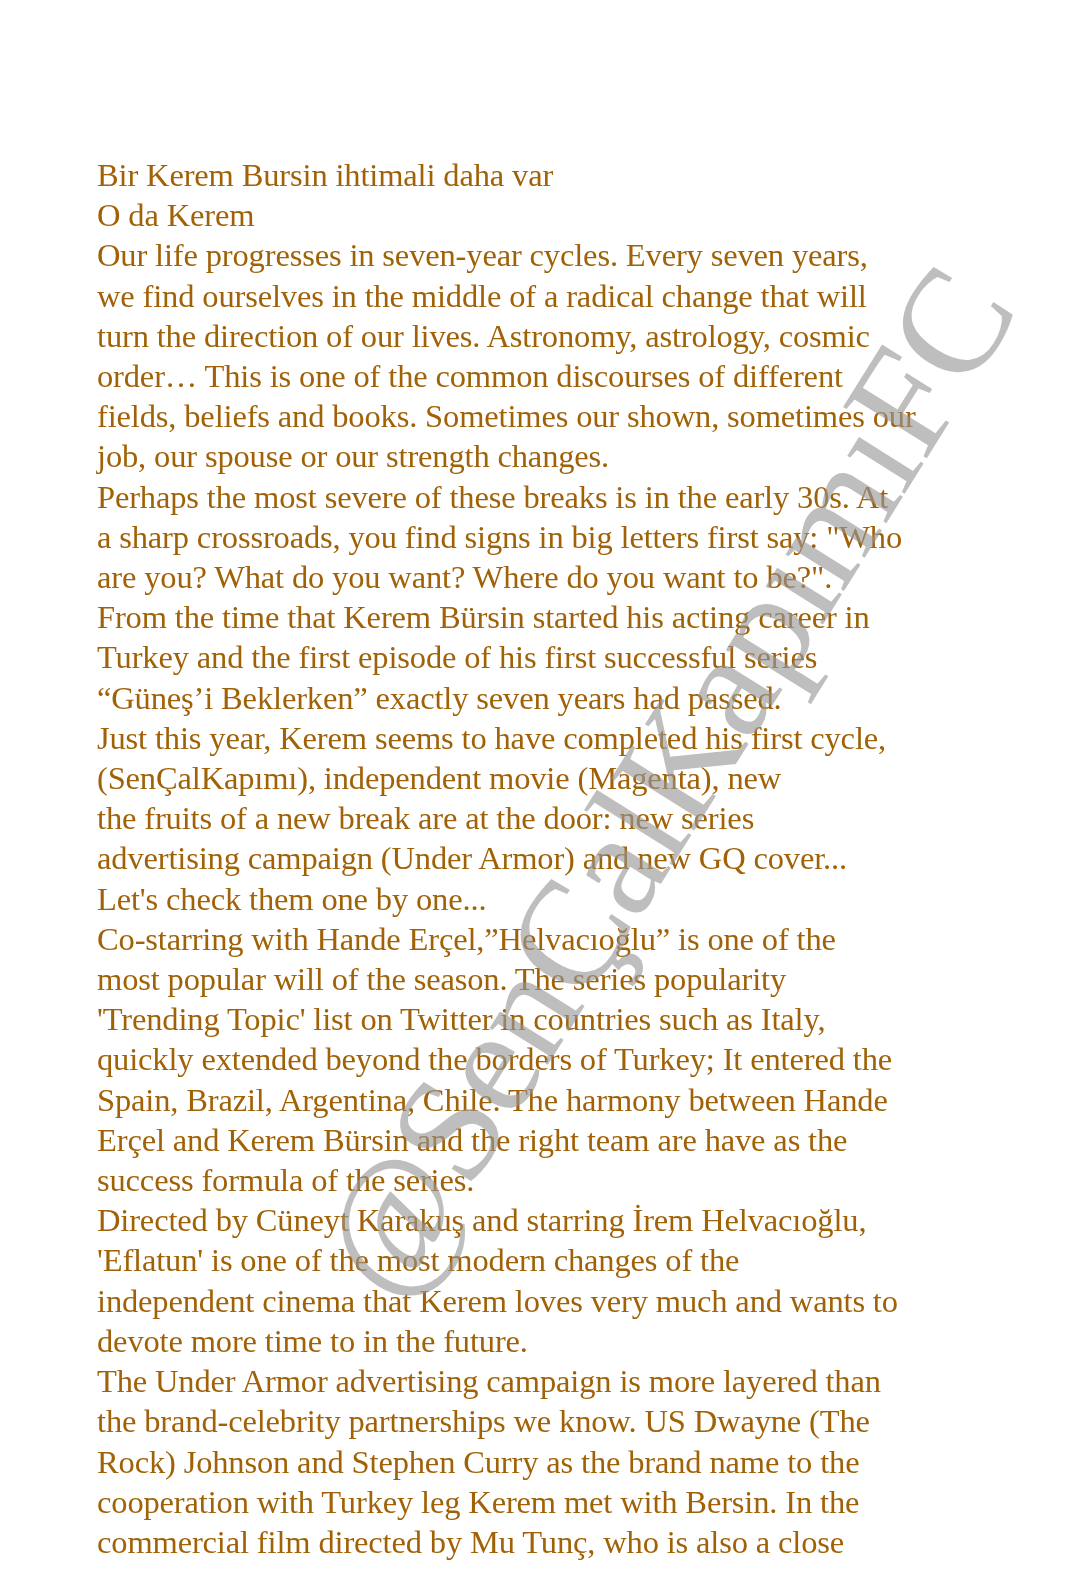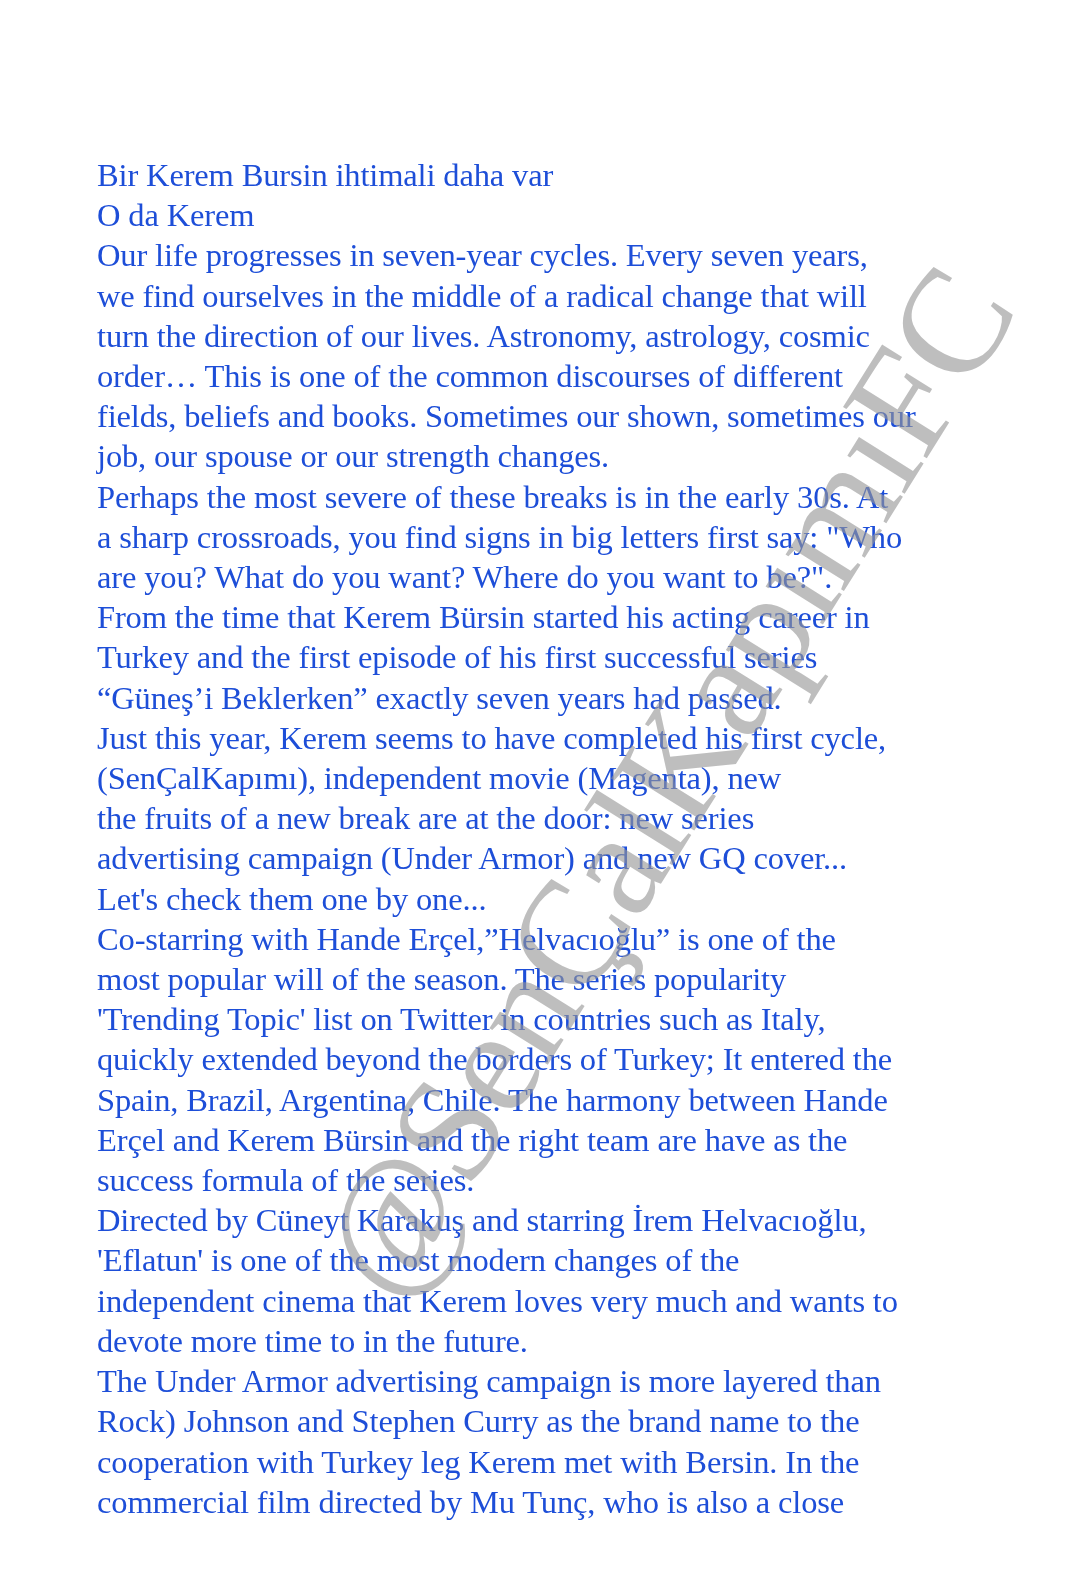--- a/index.html
+++ b/index.html
@@ -21,21 +21,21 @@
       background: #ffffff;
     }
     .doc-text {
       position: absolute;
       left: 97px;
       top: 155px;
       width: 880px;
       font-family: "Liberation Serif", "DejaVu Serif", serif;
       font-size: 32.5px;
       line-height: 40.2px;
-      color: #1d4ed8;
+      color: #a16207;
       letter-spacing: -0.15px;
       z-index: 1;
     }
     .doc-line {
       display: block;
       white-space: nowrap;
     }
     .watermark {
       position: absolute;
       left: 90px;
@@ -84,19 +84,20 @@
     <span class="doc-line">'Trending Topic' list on Twitter in countries such as Italy,</span>
     <span class="doc-line">quickly extended beyond the borders of Turkey; It entered the</span>
     <span class="doc-line">Spain, Brazil, Argentina, Chile. The harmony between Hande</span>
     <span class="doc-line">Erçel and Kerem Bürsin and the right team are have as the</span>
     <span class="doc-line">success formula of the series.</span>
     <span class="doc-line">Directed by Cüneyt Karakuş and starring İrem Helvacıoğlu,</span>
     <span class="doc-line">'Eflatun' is one of the most modern changes of the</span>
     <span class="doc-line">independent cinema that Kerem loves very much and wants to</span>
     <span class="doc-line">devote more time to in the future.</span>
     <span class="doc-line">The Under Armor advertising campaign is more layered than</span>
+    <span class="doc-line">the brand-celebrity partnerships we know. US Dwayne (The</span>
     <span class="doc-line">Rock) Johnson and Stephen Curry as the brand name to the</span>
     <span class="doc-line">cooperation with Turkey leg Kerem met with Bersin. In the</span>
     <span class="doc-line">commercial film directed by Mu Tunç, who is also a close</span>
   </div>
 
   <div class="watermark">@SenÇalKapımıFC</div>
 </div>
 
 </body></html>

